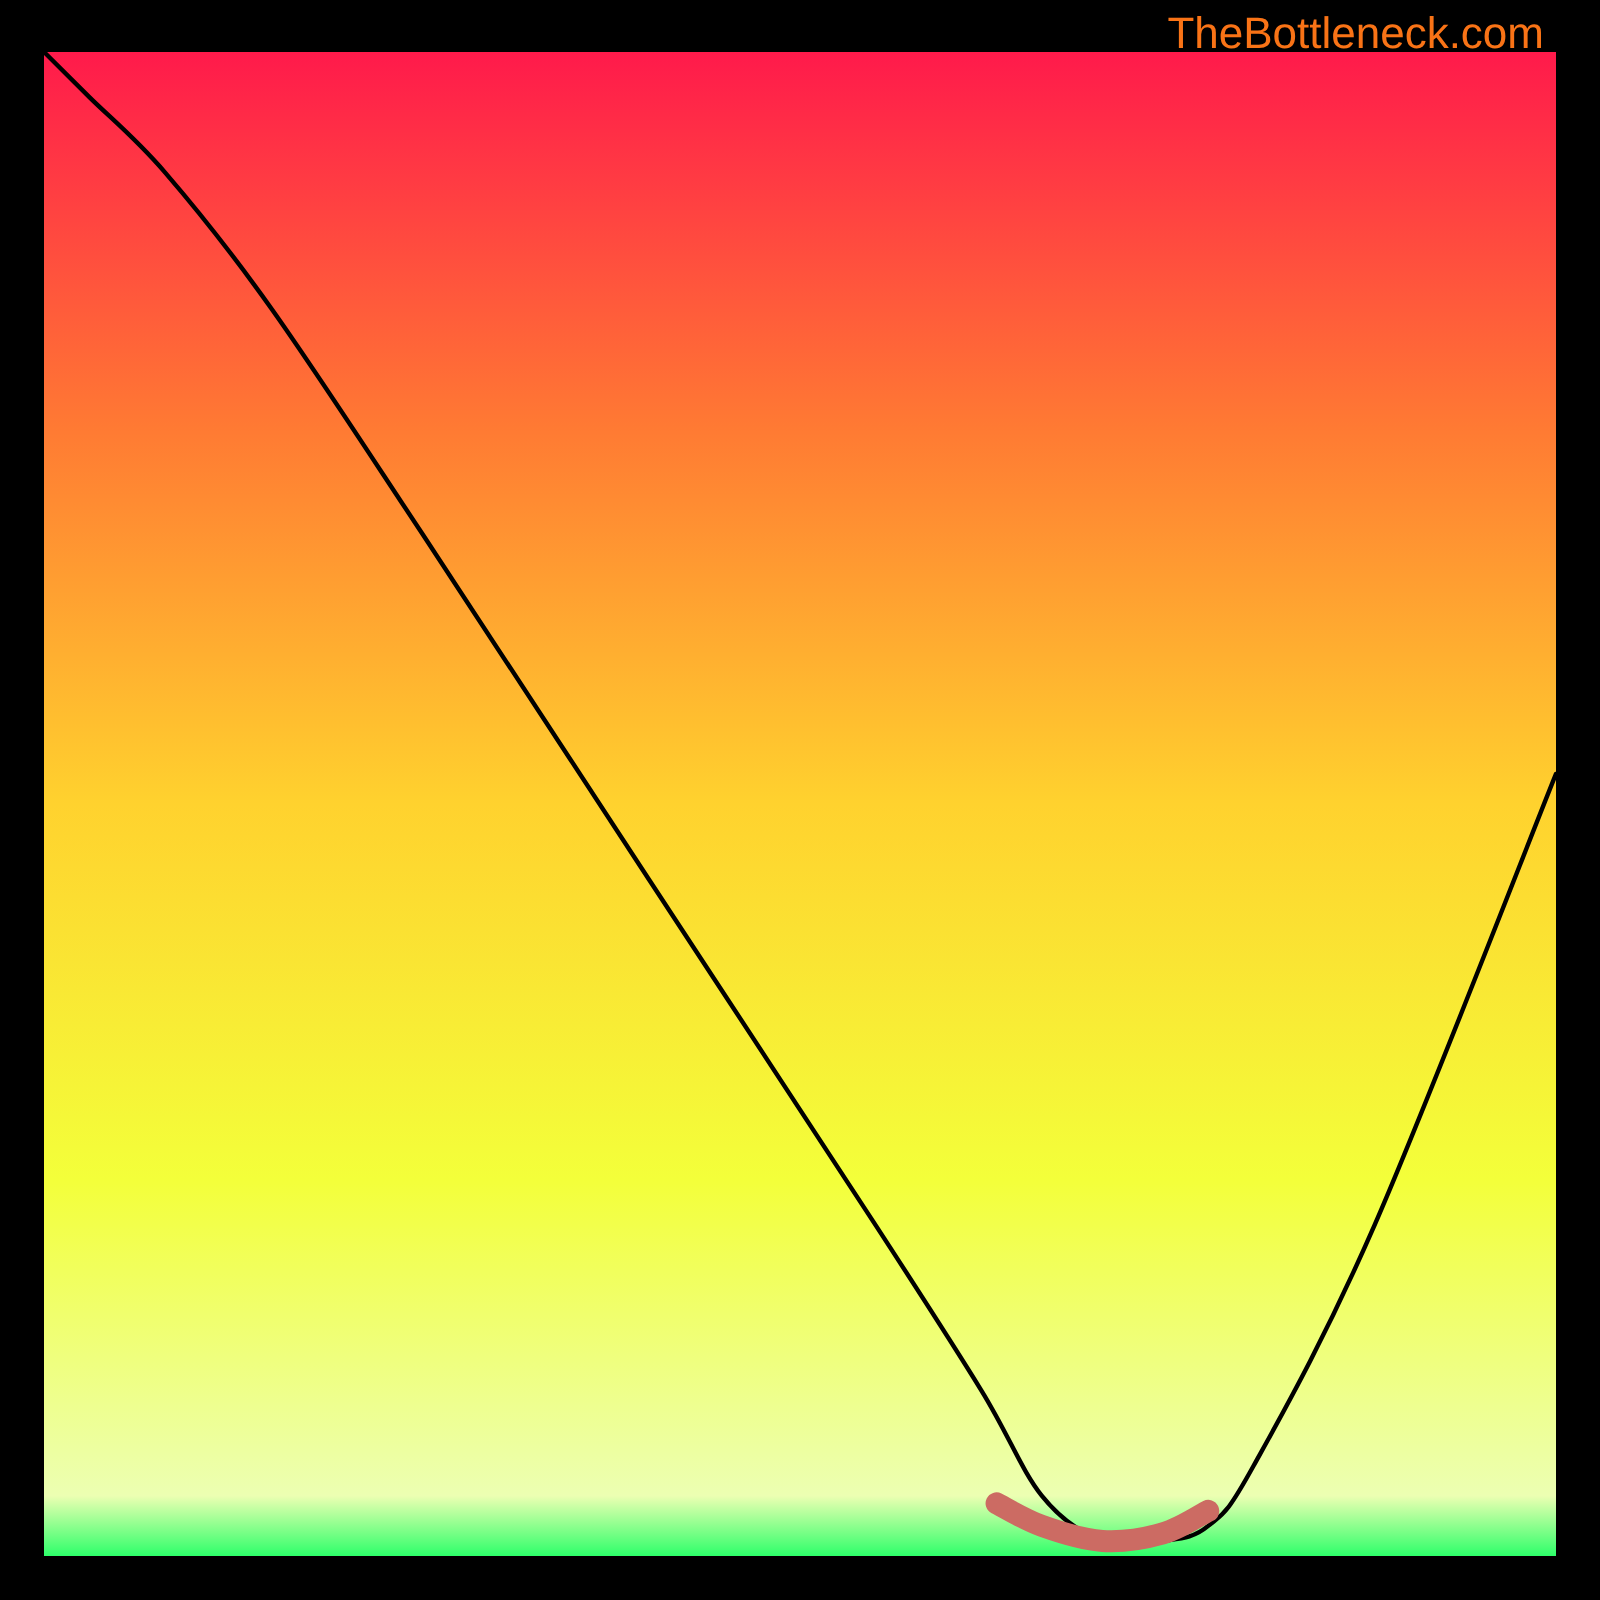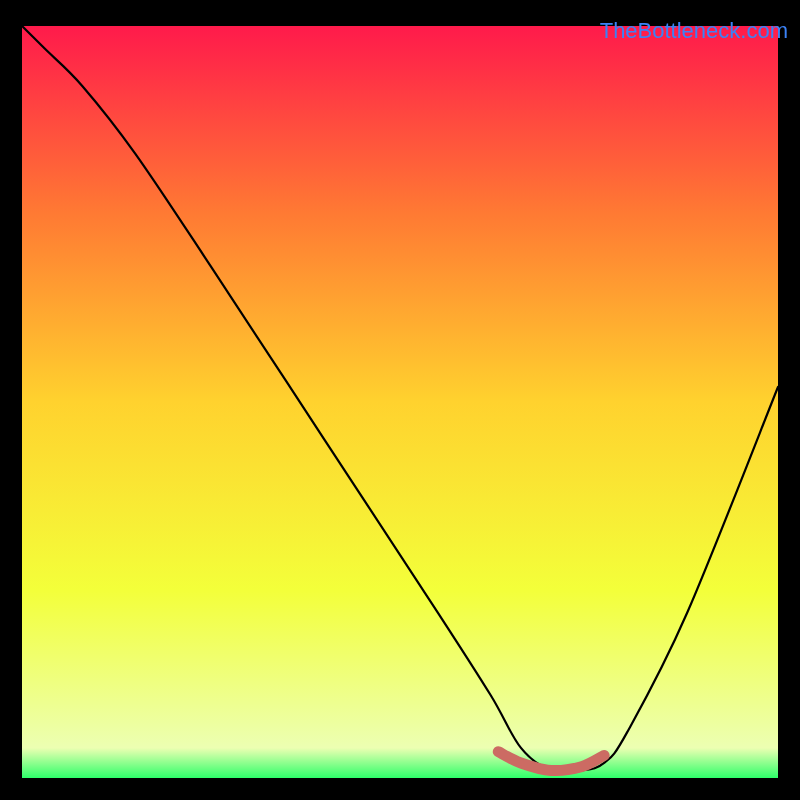--- a/index.html
+++ b/index.html
@@ -13,27 +13,26 @@
   }
   .frame {
     position: relative;
     width: 800px;
     height: 800px;
     background: #000;
   }
   .watermark {
     position: absolute;
     top: 4px;
-    right: 12px;
-    color: #3b82f6;
+    right: 28px;
+    color: #f97316;
     font-size: 22px;
     font-weight: 500;
     user-select: none;
     z-index: 3;
-    margin-top: 14px;
   }
   .plot {
     position: absolute;
     left: 22px;
     top: 26px;
     width: 756px;
     height: 752px;
   }
   .plot svg {
     width: 100%;

